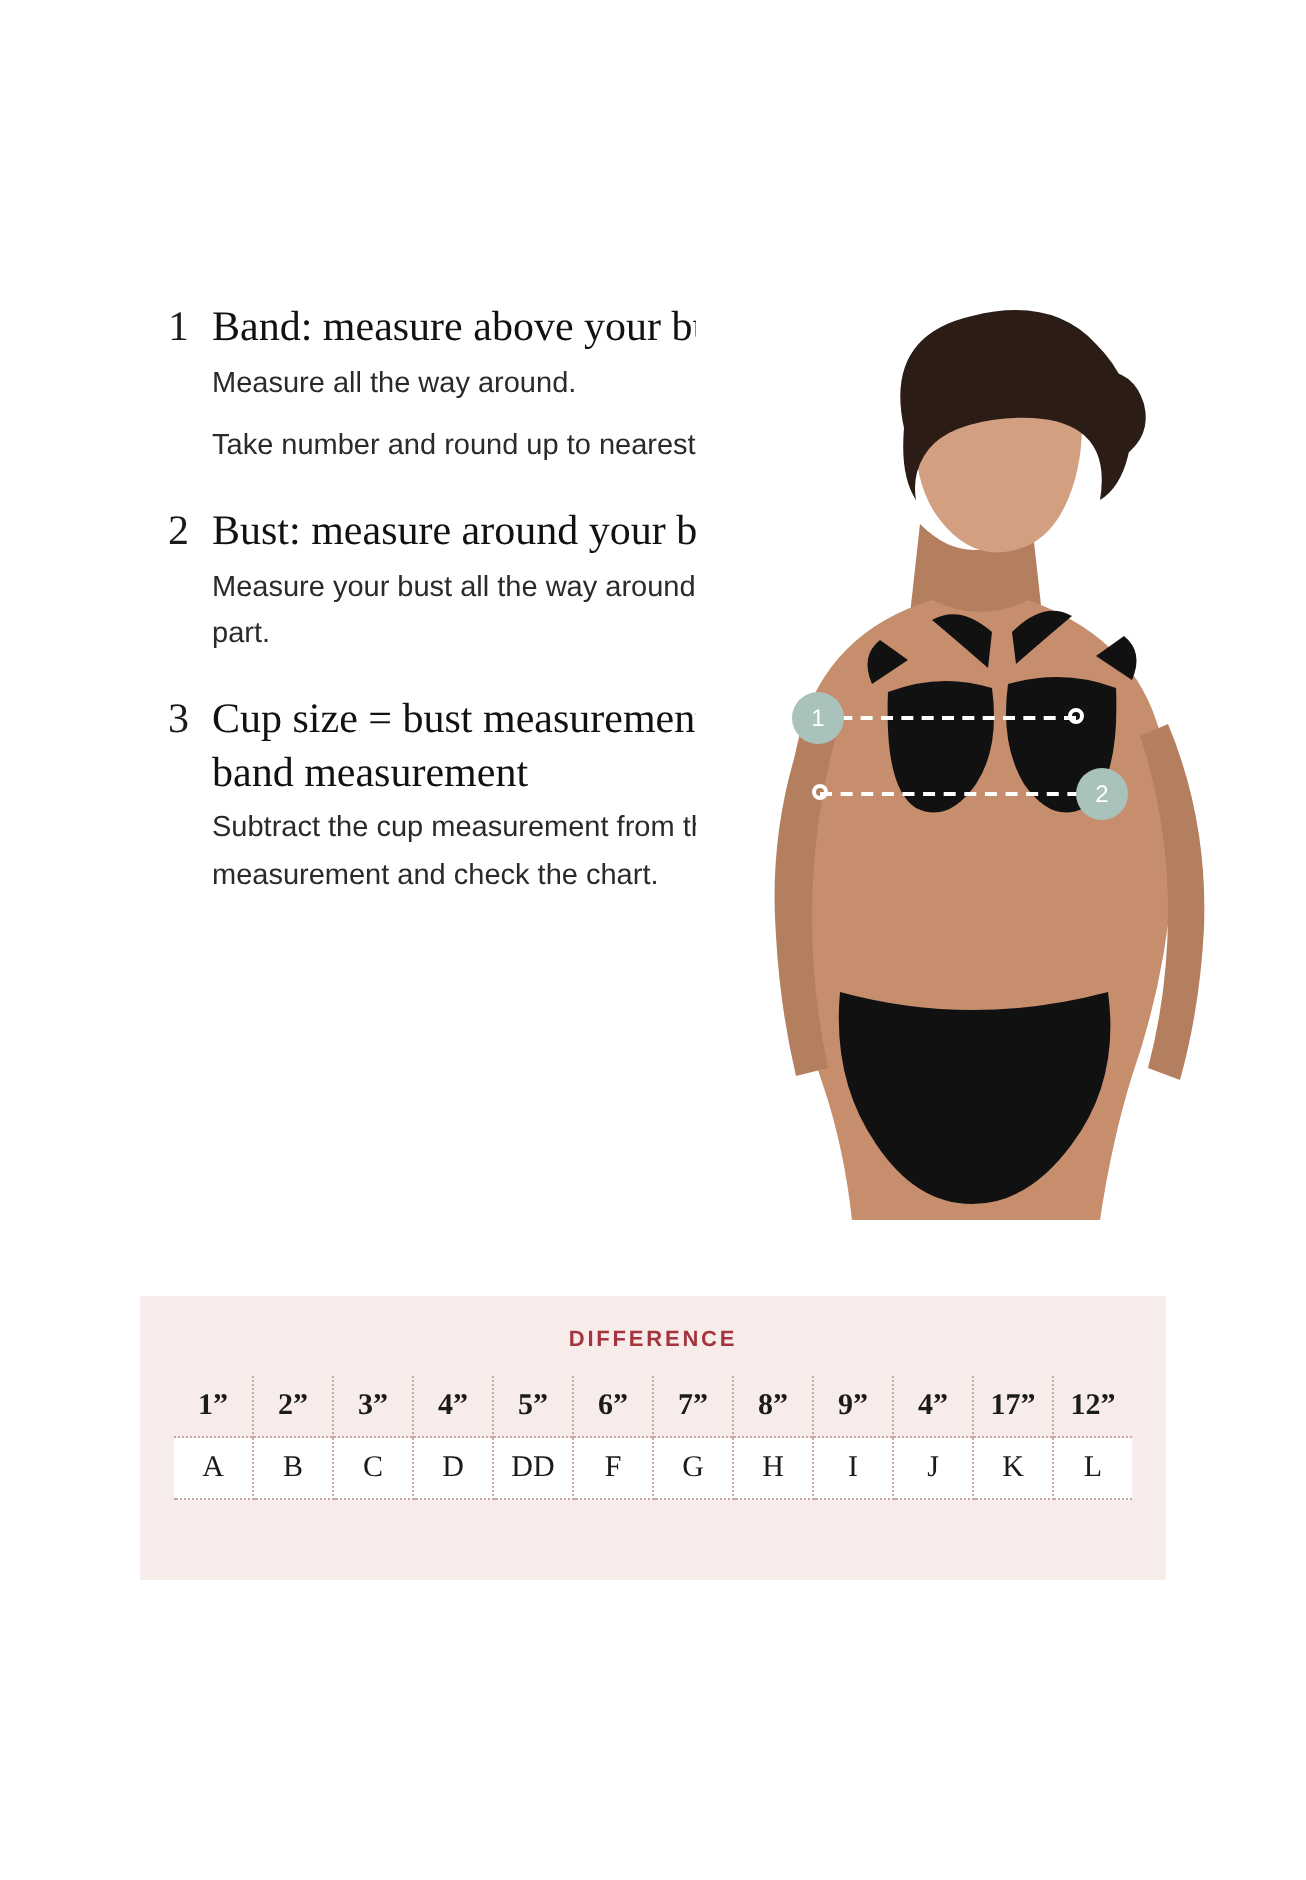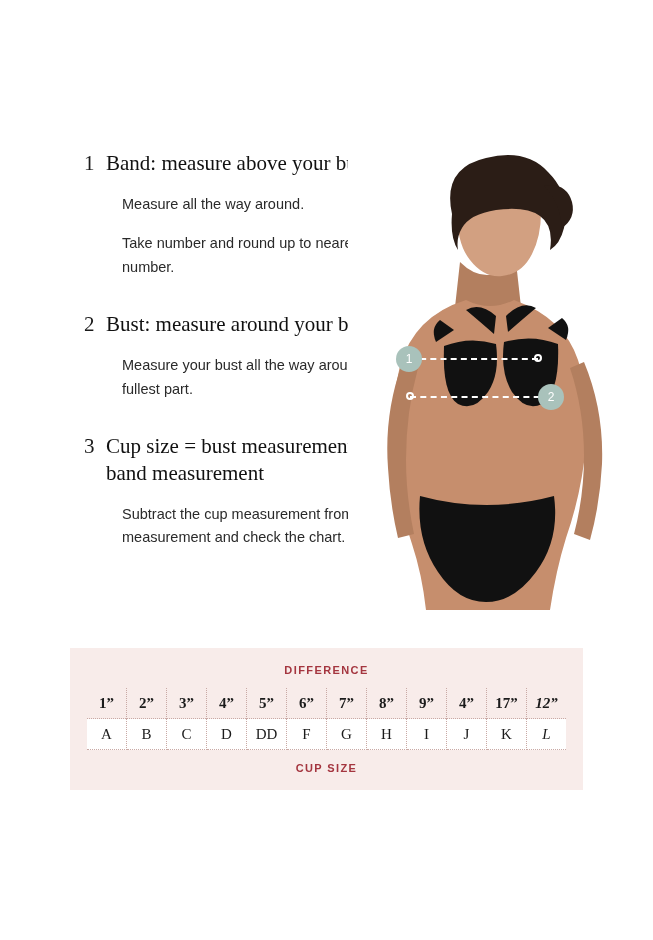--- a/index.html
+++ b/index.html
@@ -50,21 +50,21 @@
     line-height: 1.28;
     color: #111111;
     margin: 0 0 4px 0;
     font-weight: 400;
   }
   .step-text {
     font-family: "Liberation Sans", sans-serif;
     font-size: 14.5px;
     line-height: 1.62;
     color: #2a2a2a;
-    margin: 16px;
+    margin: 0;
   }
   .step-text + .step-text {
     margin-top: 8px;
   }
 
   
   .photo {
     position: absolute;
     left: 348px;
     top: 150px;
@@ -173,21 +173,21 @@
   .chart-table tr.row-diff td {
     font-weight: 700;
     background: #f8ecea;
   }
   .chart-table tr.row-cup td {
     background: #ffffff;
     border-top: 1px dotted #c9a9a5;
     border-bottom: 1px dotted #c9a9a5;
   }
   .chart-table td.first { border-left: none; }
-  .chart-table td.last { border-right: none; font-style: italic; }
+  .chart-table td.last { border-right: none; }
 </style>
 </head>
 <body>
 
 <div class="page">
 
   <div class="steps">
 
     <div class="step">
       <div class="step-num">1</div>
@@ -281,16 +281,15 @@
         <td>G</td>
         <td>H</td>
         <td>I</td>
         <td>J</td>
         <td>K</td>
         <td class="last">L</td>
       </tr>
     </tbody>
       </table>
 
-    <div class="chart-caption bottom">CUP SIZE</div>
   </div>
 
 </div>
 
 </body></html>

